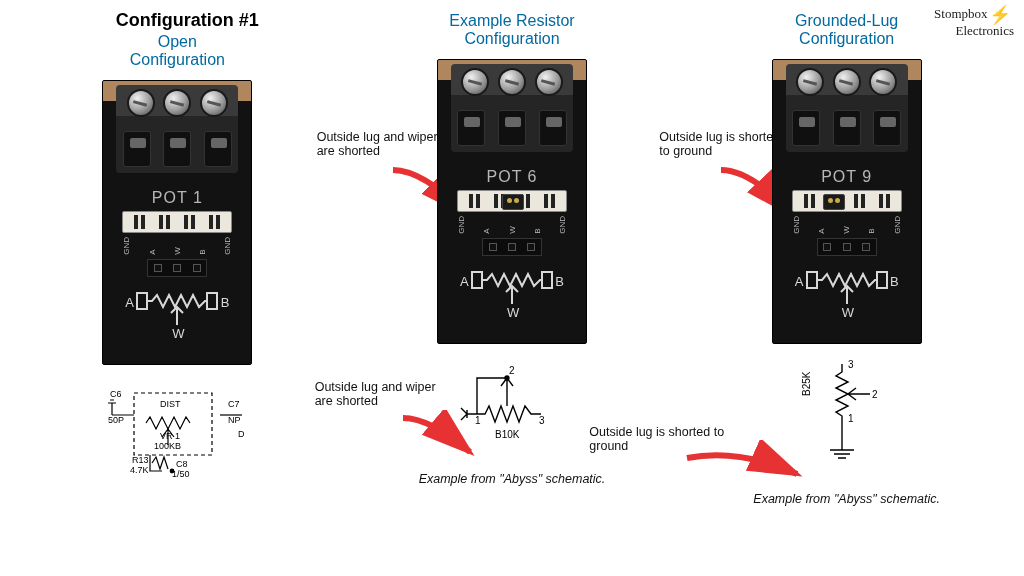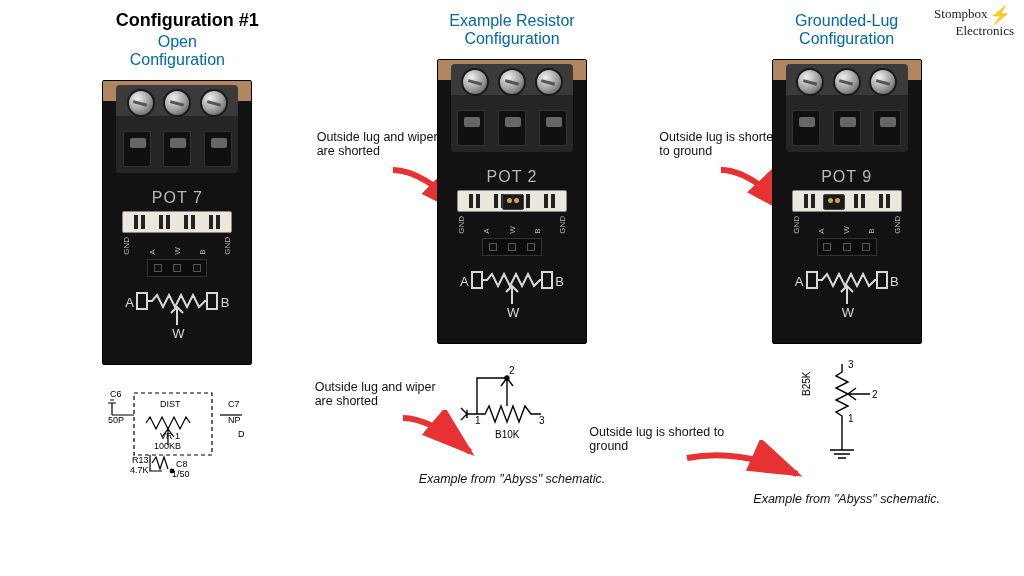--- a/index.html
+++ b/index.html
@@ -248,21 +248,21 @@
             <div class="screw"></div>
             <div class="screw"></div>
             <div class="screw"></div>
           </div>
         <div class="ports">
             <div class="port"></div>
             <div class="port"></div>
             <div class="port"></div>
           </div>
       </div>
-      <div class="pot-label">POT 7</div>
+      <div class="pot-label">POT 1</div>
       <div class="jumper-strip">
         <div class="pair">
             <div class="pin"></div>
             <div class="pin"></div>
           </div>
         <div class="pair">
             <div class="pin"></div>
             <div class="pin"></div>
           </div>
         <div class="pair">
@@ -350,21 +350,21 @@
             <div class="screw"></div>
             <div class="screw"></div>
             <div class="screw"></div>
           </div>
         <div class="ports">
             <div class="port"></div>
             <div class="port"></div>
             <div class="port"></div>
           </div>
       </div>
-      <div class="pot-label">POT 2</div>
+      <div class="pot-label">POT 6</div>
       <div class="jumper-strip">
         <div class="pair">
             <div class="pin"></div>
             <div class="pin"></div>
           </div>
         <div class="pair">
             <div class="pin"></div>
             <div class="pin"></div>
           </div>
         <div class="pair">

